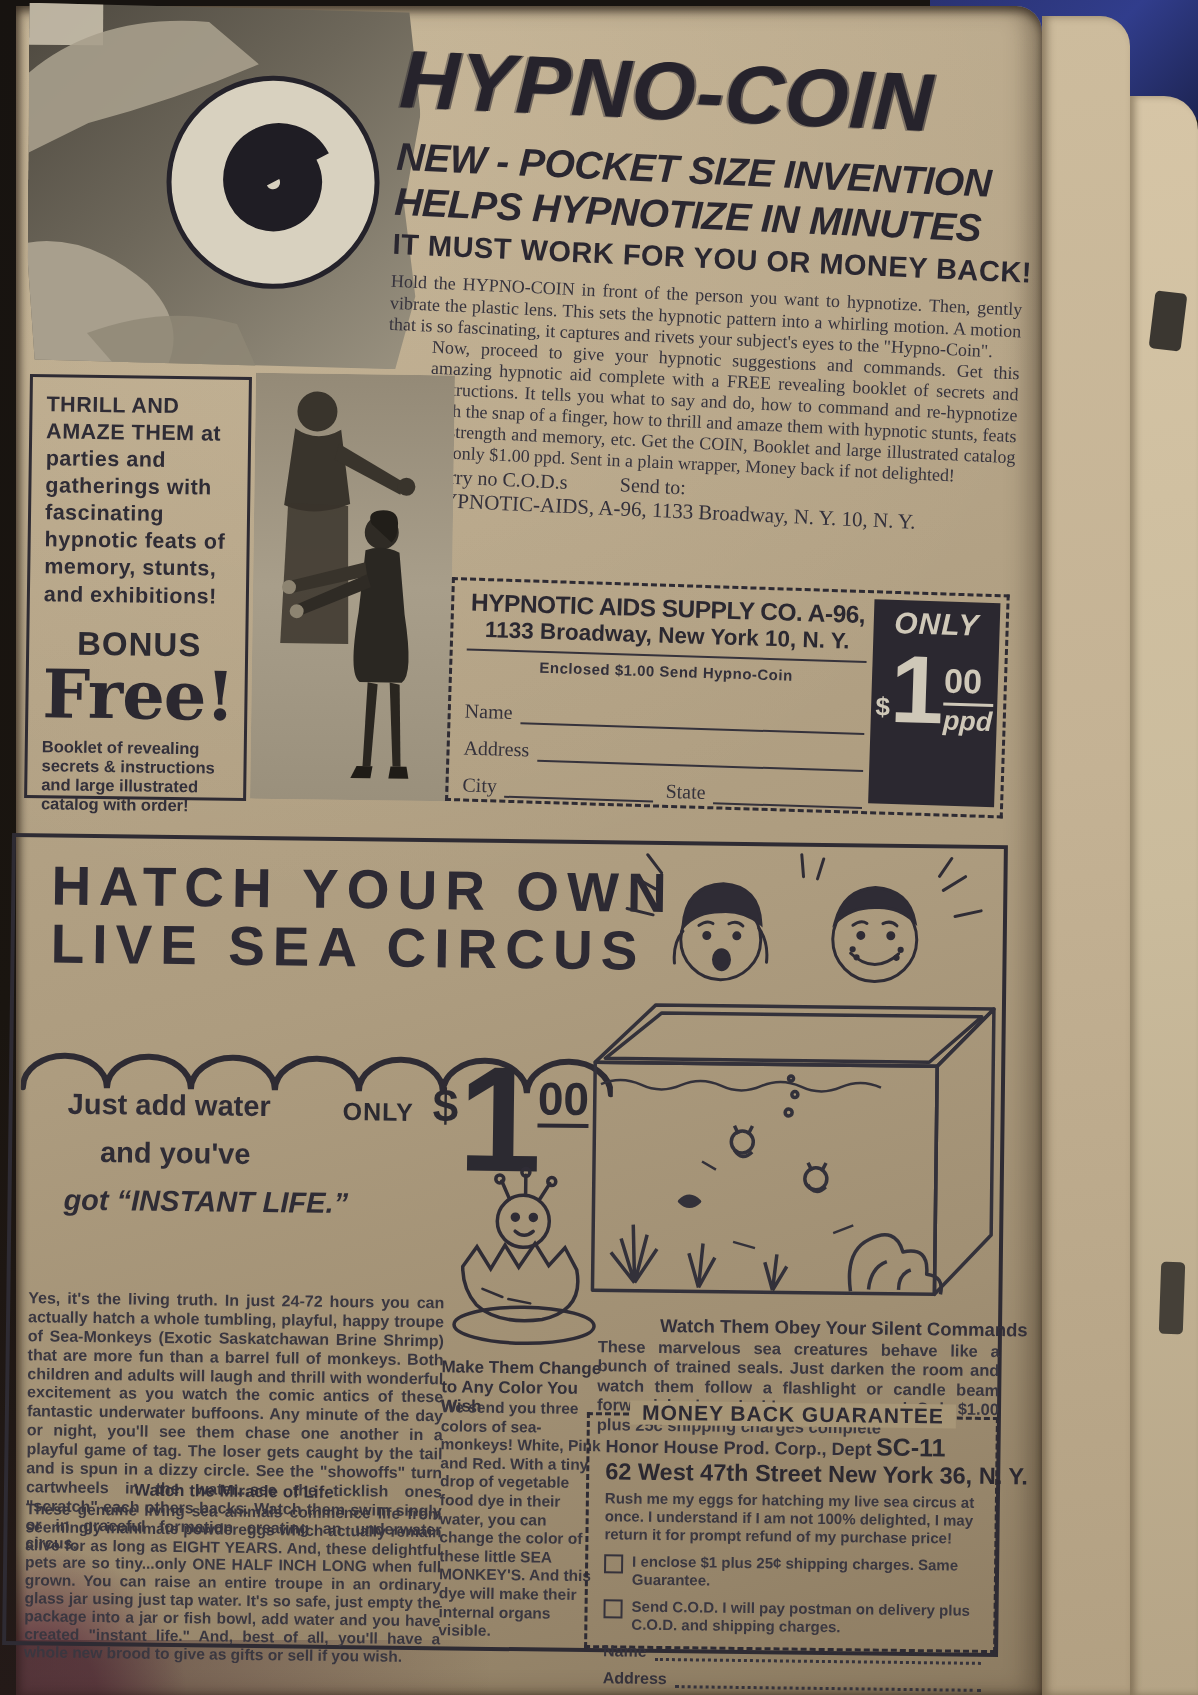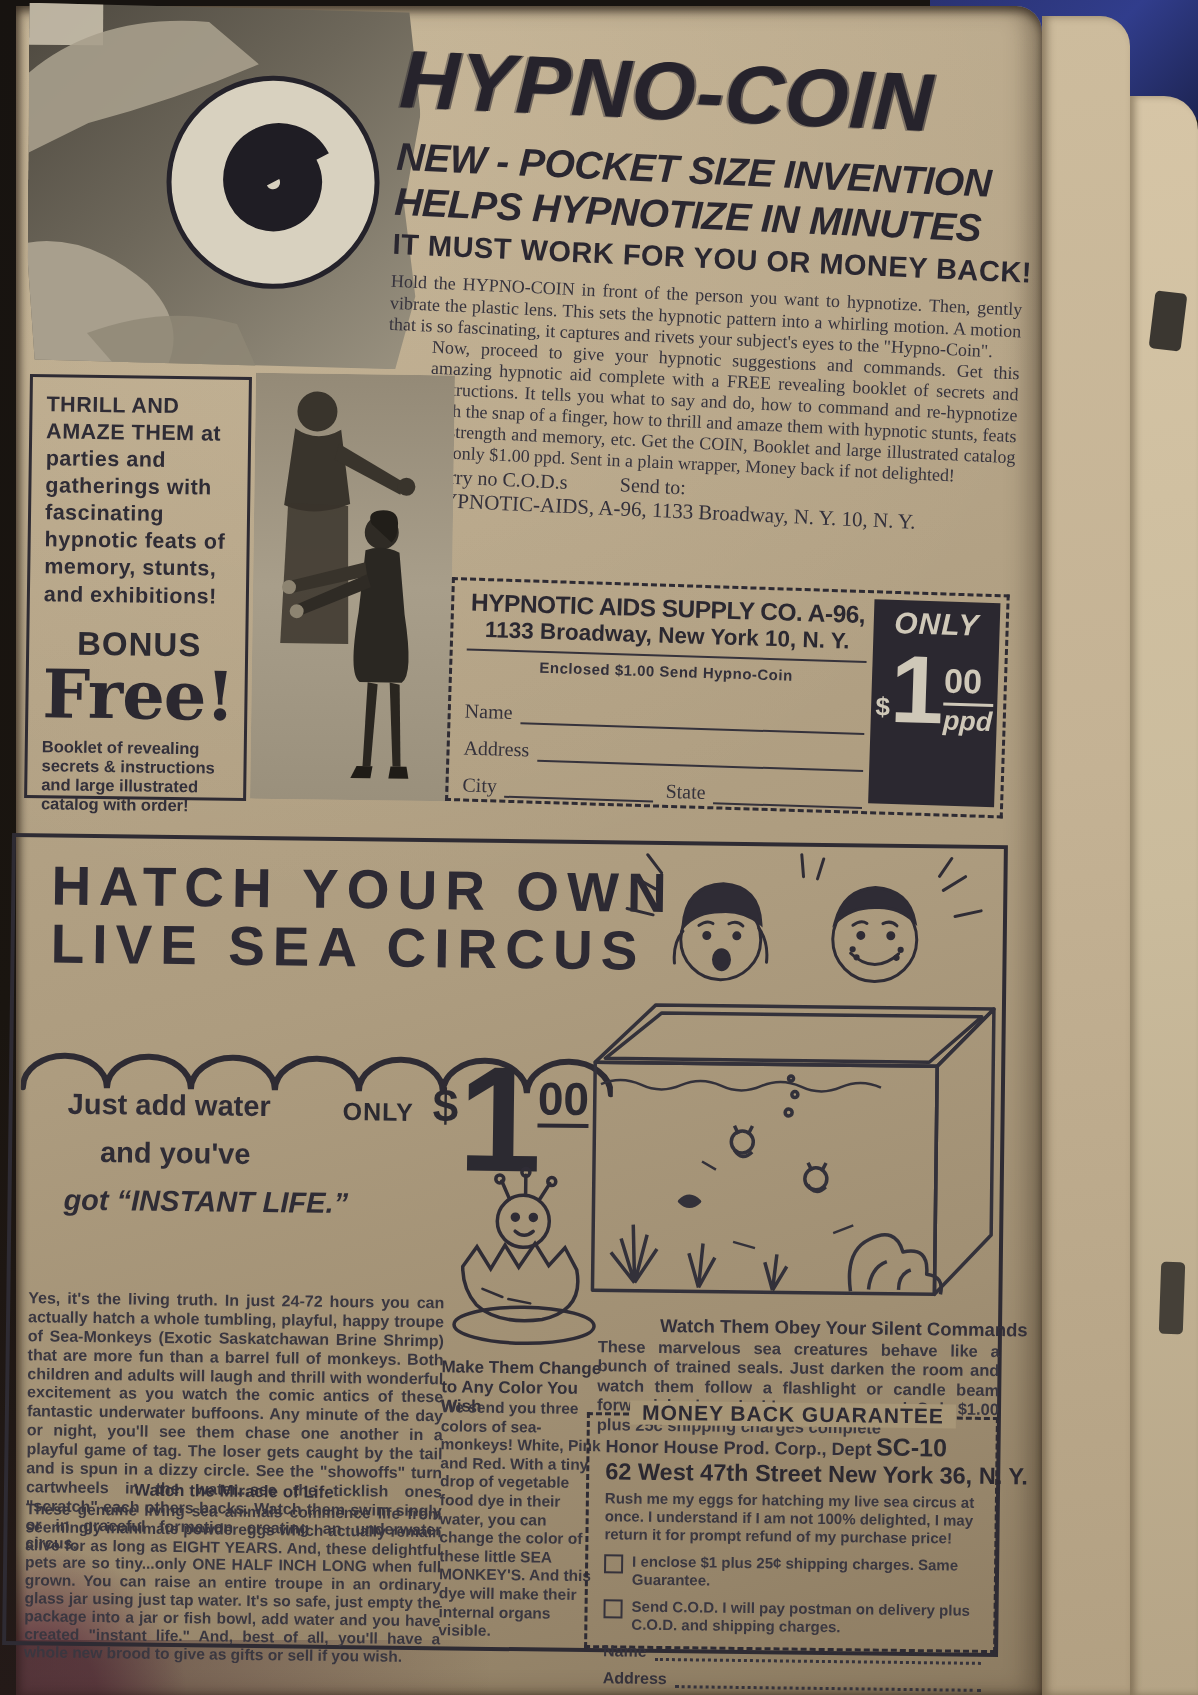--- a/index.html
+++ b/index.html
@@ -326,21 +326,21 @@
   <div class="abs col-body" style="left:432px;top:556px;width:162px;">We send you three colors of sea-monkeys! White, Pink and Red. With a tiny drop of vegetable food dye in their water, you can change the color of these little SEA MONKEY'S. And this dye will make their internal organs visible.</div>
 
   <div class="abs obey-h" style="left:650px;top:470px;">Watch Them Obey Your Silent Commands</div>
   <div class="abs sea-body" style="left:588px;top:493px;width:402px;font-size:16.5px;">These marvelous sea creatures behave like a bunch of trained seals. Just darken the room and watch them follow a flashlight or candle beam forward, backward, sideways or around. Only $1.00 plus 25c shipping charges complete</div>
 
   <div class="coupon2">
     <div class="c2-title">MONEY BACK GUARANTEE</div>
     <div class="c2-inner">
       <div>
         <span class="c2-co">Honor House Prod. Corp., Dept</span>
-        <span class="c2-dept">SC-10</span>
+        <span class="c2-dept">SC-11</span>
       </div>
       <div class="c2-addr">62 West 47th Street New York 36, N. Y.</div>
       <div class="c2-rush">Rush me my eggs for hatching my live sea circus at once. I understand if I am not 100% delighted, I may return it for prompt refund of my purchase price!</div>
       <div class="c2-opt">
         <span class="chk"></span>
         <span>I enclose $1 plus 25¢ shipping charges. Same Guarantee.</span>
       </div>
       <div class="c2-opt">
         <span class="chk"></span>
         <span>Send C.O.D. I will pay postman on delivery plus C.O.D. and shipping charges.</span>

